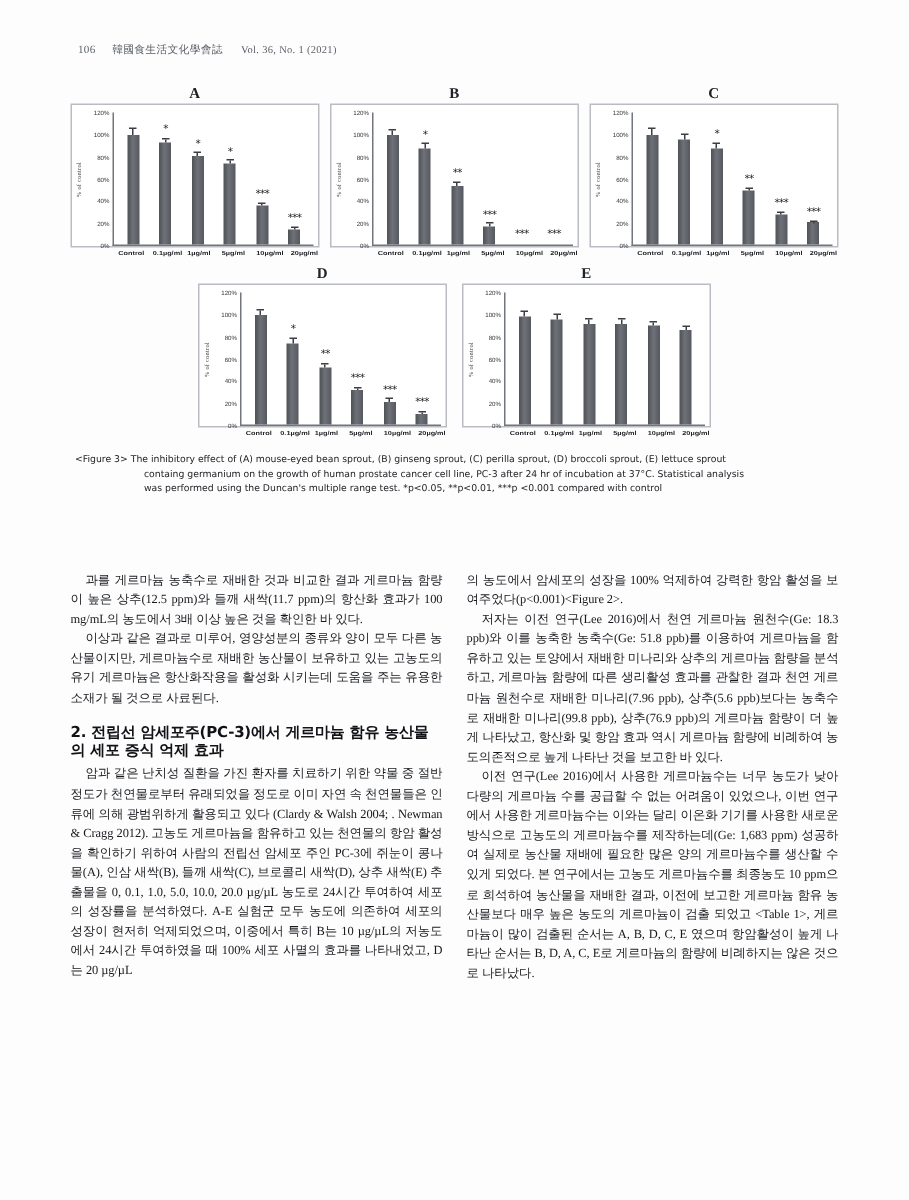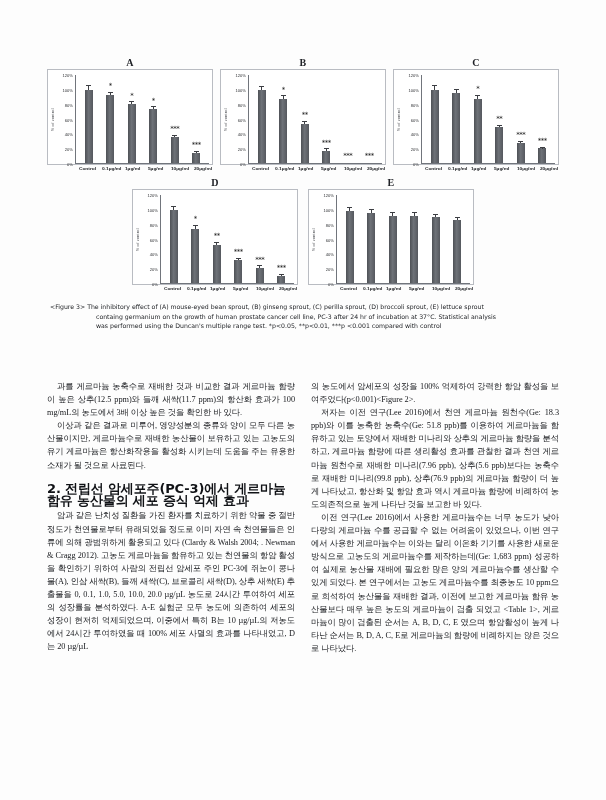--- a/index.html
+++ b/index.html
@@ -112,29 +112,34 @@
   .col{width:248px;}
   p.bt{
     margin:0;font-family:"Liberation Serif",serif;
     font-size:8.3px;line-height:13.1px;text-align:justify;
     color:#16181c;text-indent:10px;
     letter-spacing:-.05px;
   }
   p.bt.noind{text-indent:0;}
   h3.sec{
     margin:11px 0 2px 0;font-family:"DejaVu Sans",sans-serif;
-    font-size:13px;line-height:12.4px;font-weight:bold;color:#101216;
+    font-size:10px;line-height:12.4px;font-weight:bold;color:#101216;
     letter-spacing:-.15px;
   }
 </style>
 </head>
 <body>
 
 <div class="page">
 
+  <div class="runhead">
+    <span class="pnum">106</span>
+    <span class="jname">韓國食生活文化學會誌</span>
+    <span class="vol">Vol. 36, No. 1 (2021)</span>
+  </div>
 
   <div class="figure-zone">
     <div class="chart-row" id="row1">
         <div class="chart-box">
           <div class="chart-title">A</div>
           <div class="plot-frame">
             <div class="plot-inner">
               <div class="ylabel">% of control</div>
               <div class="yaxis">
                 <span class="ytick" style="top: 100%;">0%</span>

